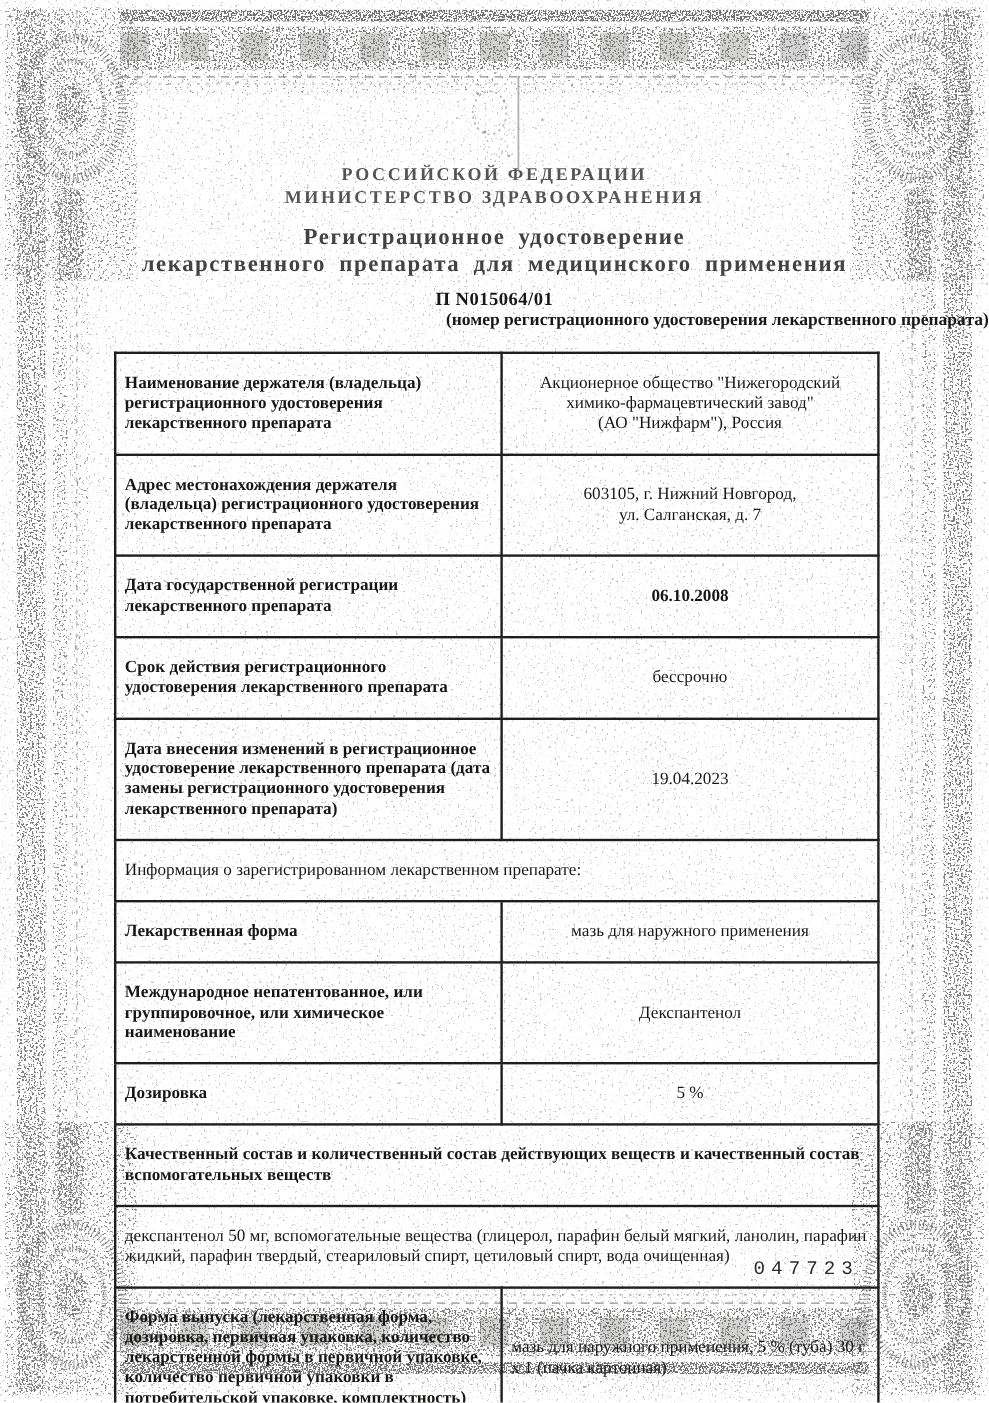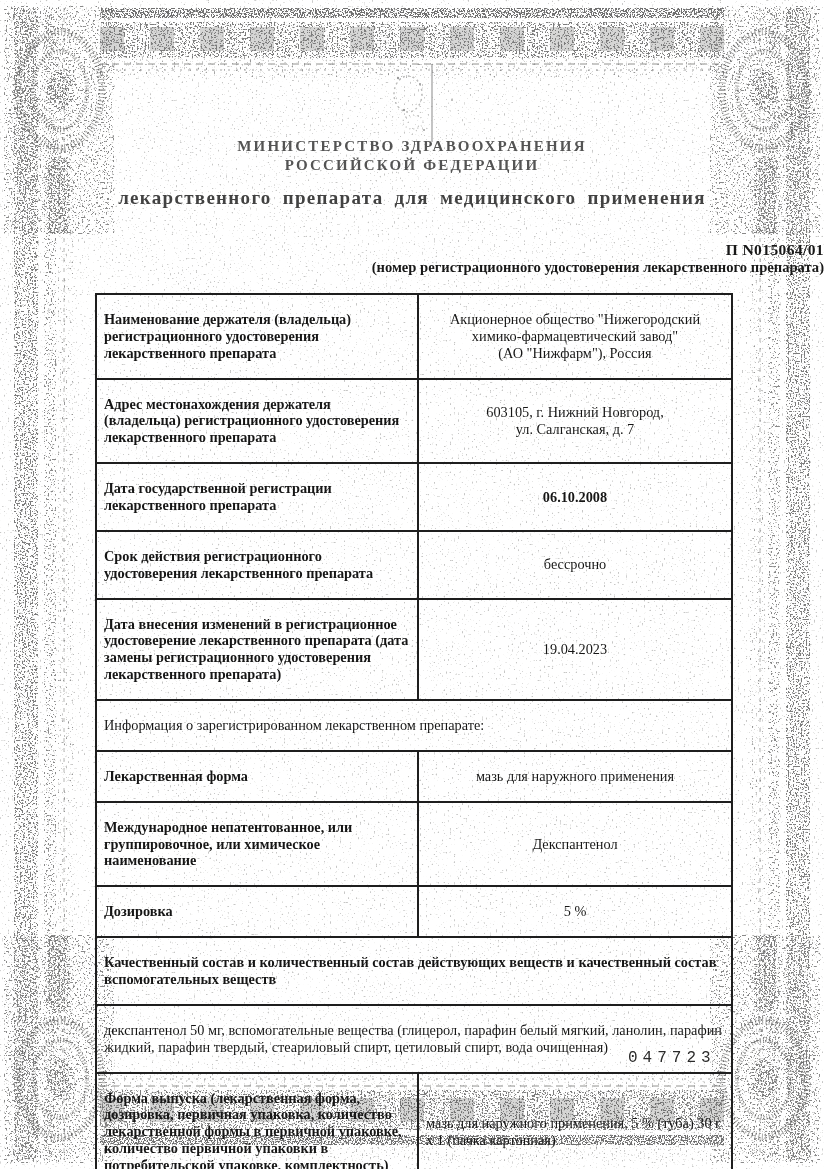--- a/index.html
+++ b/index.html
@@ -25,21 +25,21 @@
   }
   .doc-title {
     position:absolute; top:186px; left:0; right:0;
     text-align:center;
     font-weight:bold; font-size:19px; line-height:23px;
     letter-spacing:1.3px; word-spacing:5px; color:#454545;
     filter:blur(0.45px);
   }
   .reg-number {
     position:absolute; top:241px; left:0; right:0;
-    text-align:right; font-weight:bold; font-size:15.5px; color:#1d1d1d;
+    text-align:center; font-weight:bold; font-size:15.5px; color:#1d1d1d;
     letter-spacing:0.4px;
   }
   .reg-caption {
     position:absolute; top:259px; left:0; right:0;
     text-align:right; font-size:14.6px; color:#1d1d1d;font-weight:bold;
   }
 
   table.cert {
     position:absolute; left:95px; top:293px;
     width:638px;
@@ -162,25 +162,26 @@
     <circle cx="30" cy="18" r="1.2" fill="#999"></circle>
     <circle cx="52" cy="24" r="1.1" fill="#9e9e9e"></circle>
     <circle cx="36" cy="50" r="1.2" fill="#999"></circle>
     <circle cx="56" cy="70" r="1.1" fill="#a0a0a0"></circle>
     <circle cx="84" cy="40" r="1" fill="#aaa"></circle>
   </svg>
 
   <div class="content">
 
     <div class="ministry">
+      <div>РОССИЙСКОЙ ФЕДЕРАЦИИ</div>
       <div>МИНИСТЕРСТВО ЗДРАВООХРАНЕНИЯ</div>
-      <div>РОССИЙСКОЙ ФЕДЕРАЦИИ</div>
     </div>
 
     <div class="doc-title">
+      <div>Регистрационное удостоверение</div>
       <div>лекарственного препарата для медицинского применения</div>
     </div>
 
     <div class="reg-number">П N015064/01</div>
     <div class="reg-caption">(номер регистрационного удостоверения лекарственного препарата)</div>
 
     <table class="cert">
       <tbody>
         <tr style="height:62px">
           <td class="lbl">Наименование держателя (владельца) регистрационного удостоверения лекарственного препарата</td>

